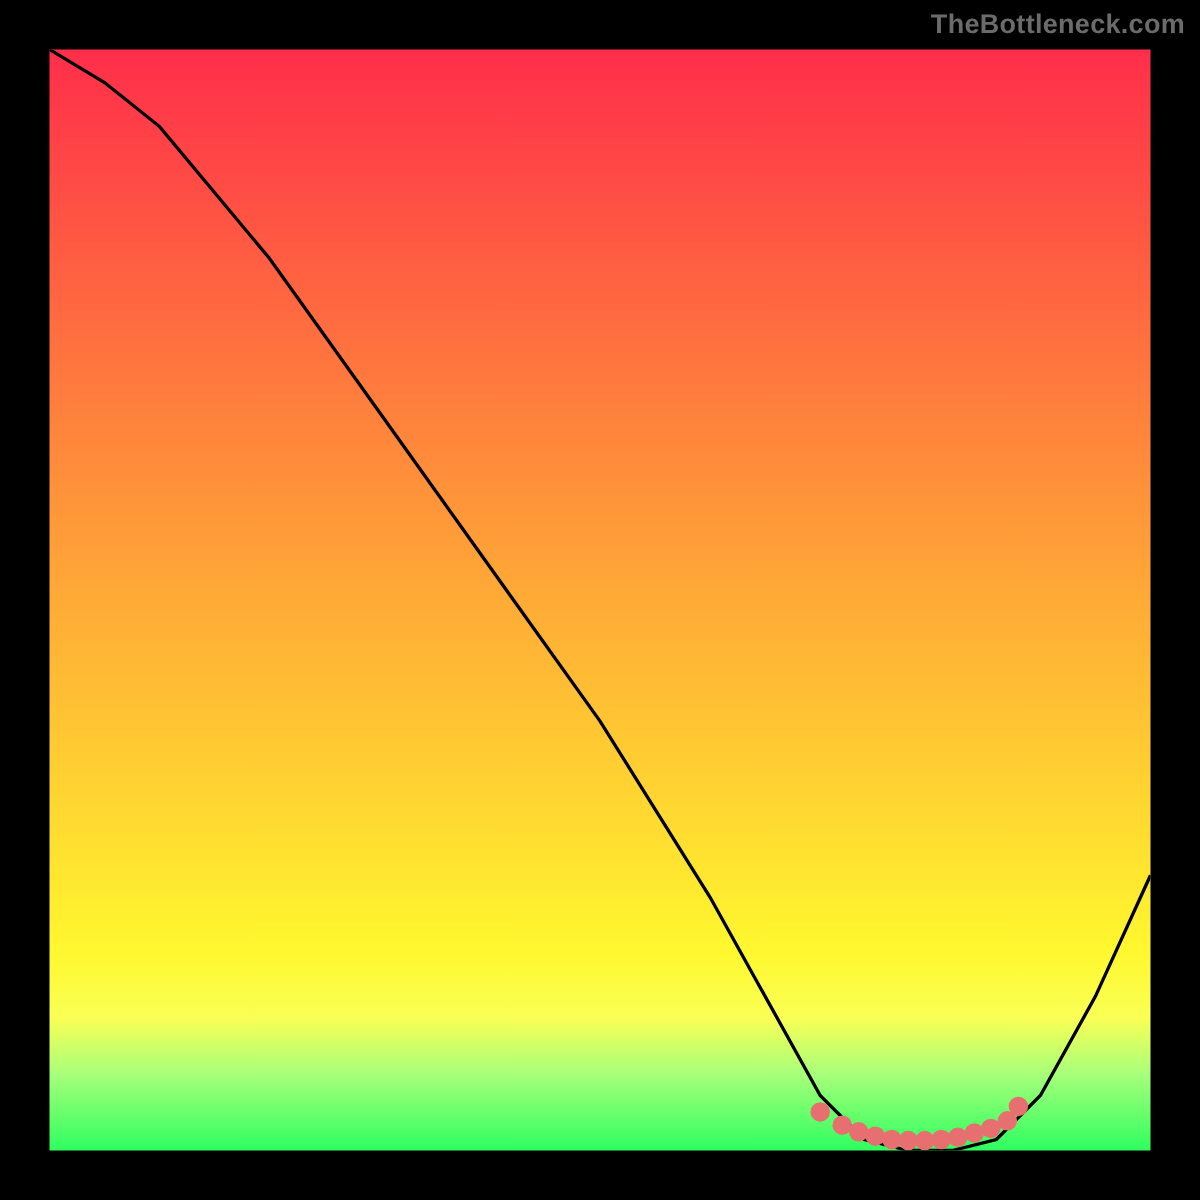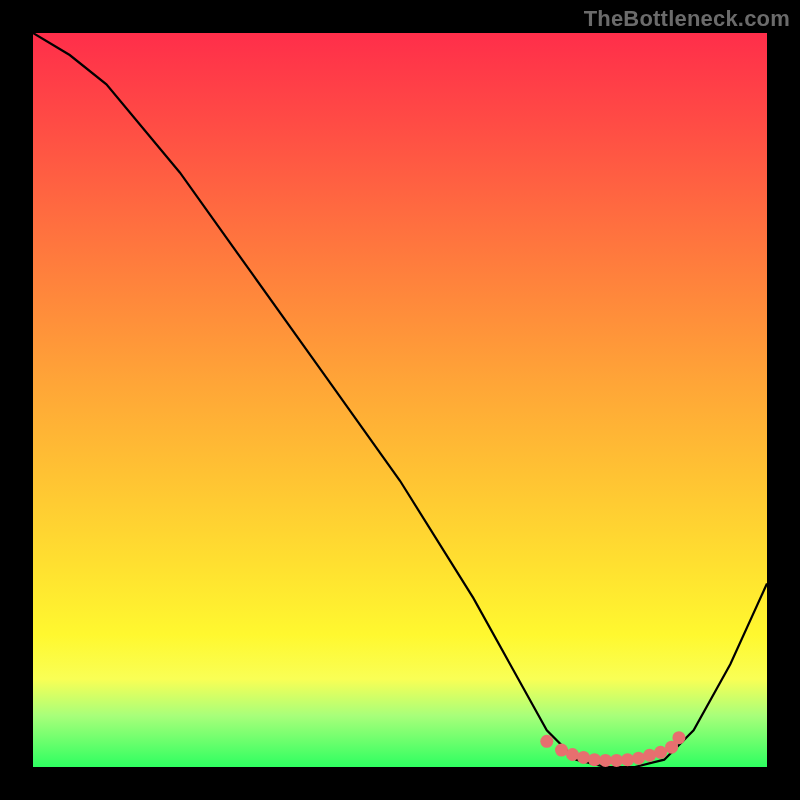--- a/index.html
+++ b/index.html
@@ -34,21 +34,21 @@
       #f9ff55 88%,
       #a8ff7a 93%,
       #2eff60 100%
     );
   }
   .watermark {
     position: absolute;
     top: 6px;
     right: 10px;
     font-family: Arial, Helvetica, sans-serif;
-    font-size: 22px;
+    font-size: 18px;
     font-weight: 600;
     color: #6b6b6b;
     letter-spacing: 0.2px;
   }
   svg.curve {
     position: absolute;
     left: 0;
     top: 0;
     width: 734px;
     height: 734px;

